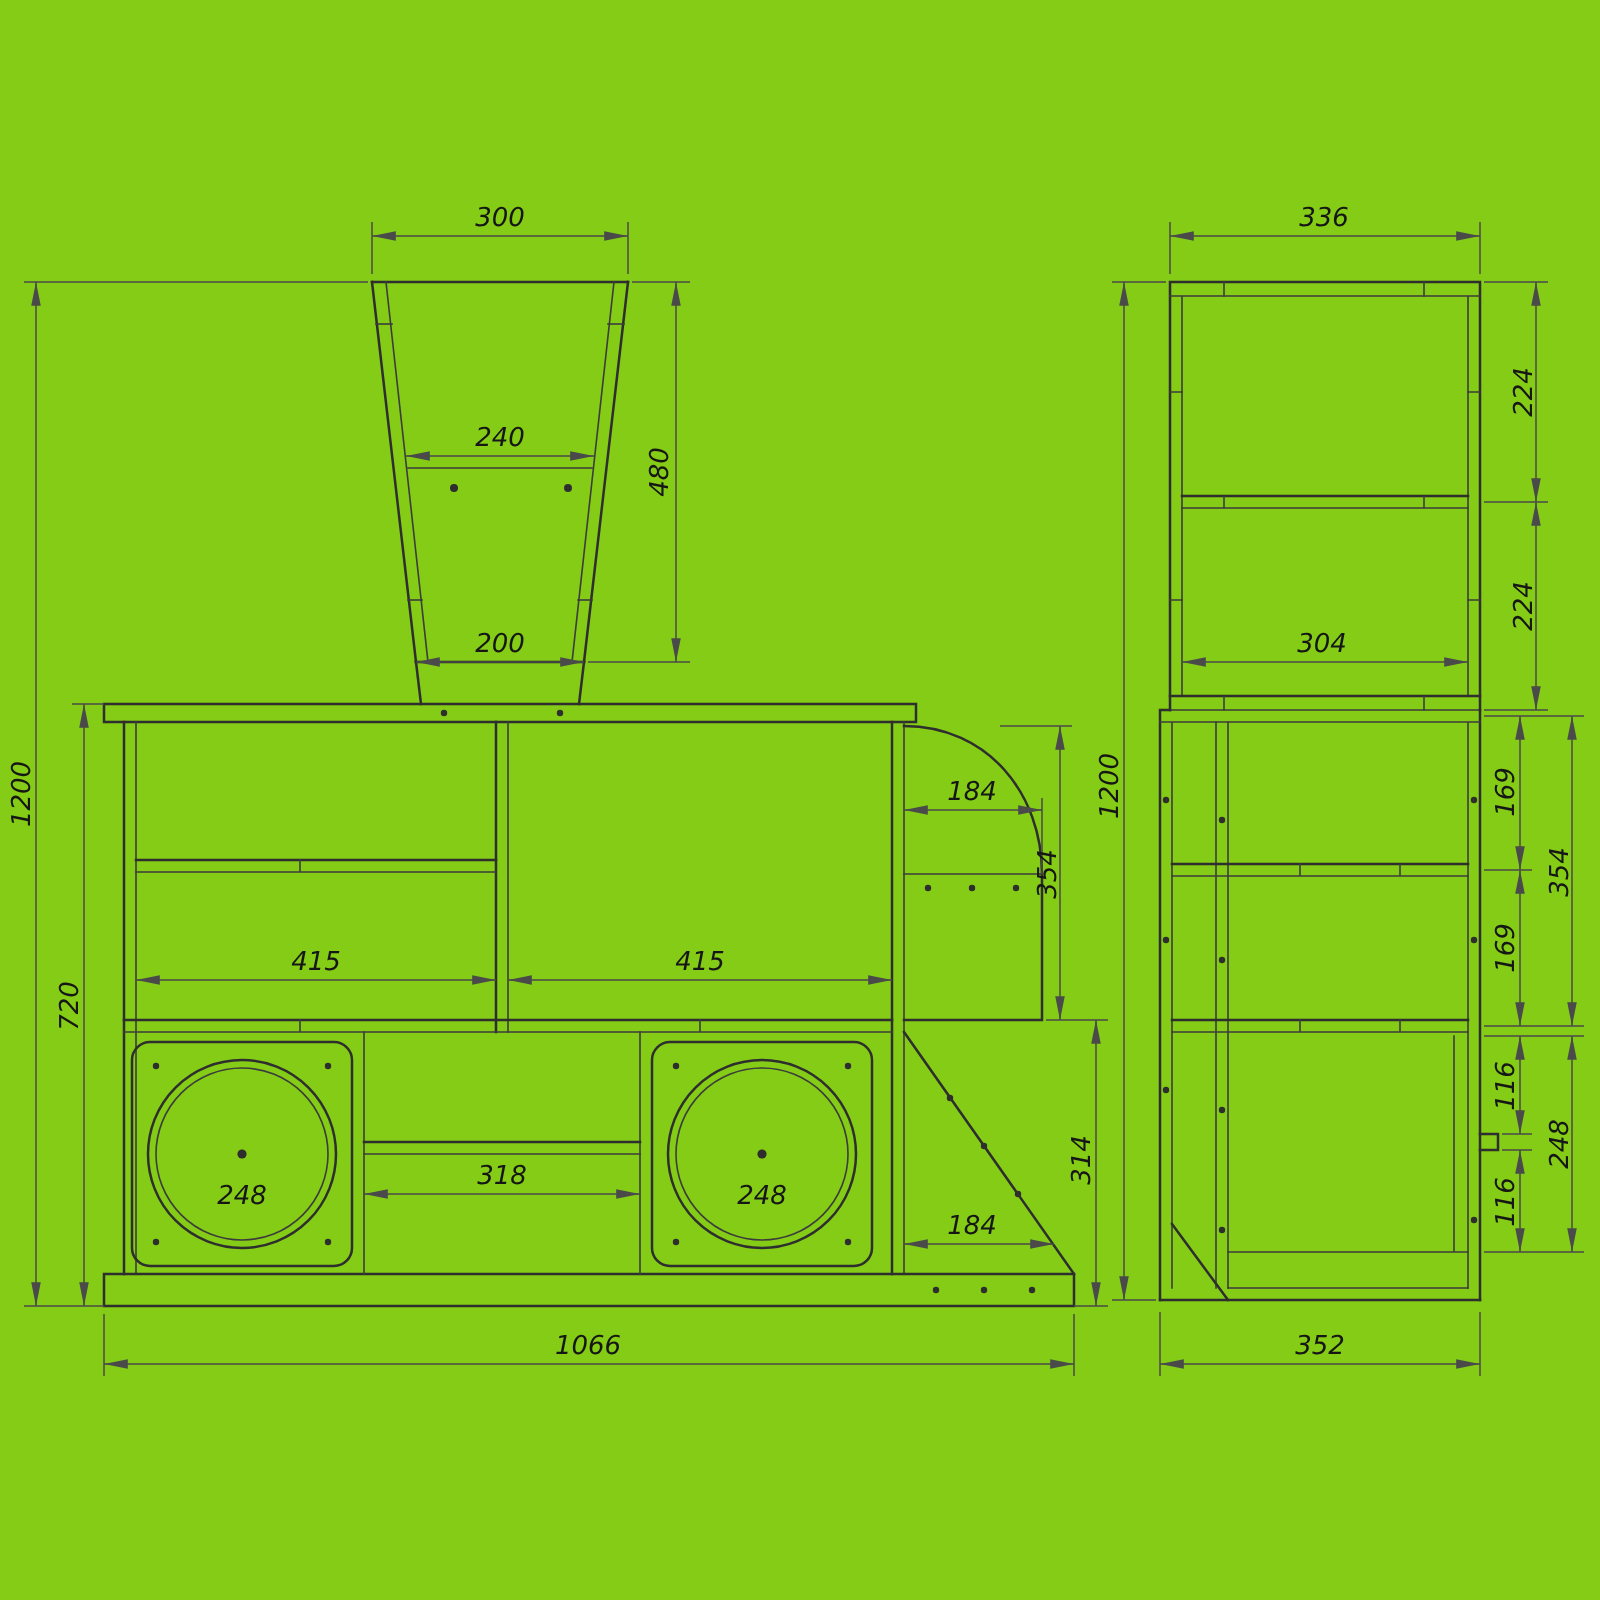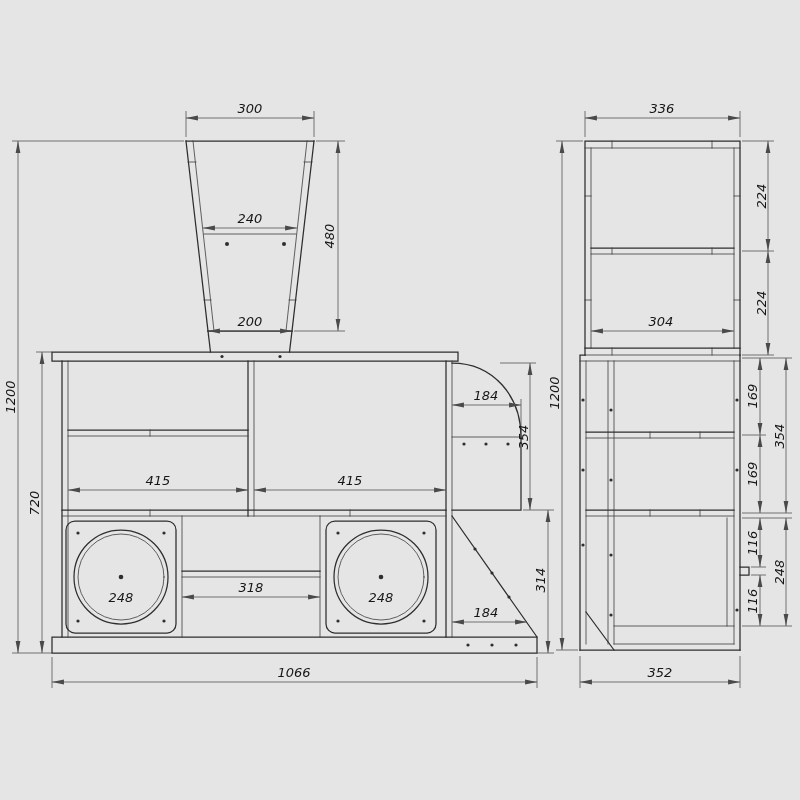--- a/index.html
+++ b/index.html
@@ -1,19 +1,19 @@
 <!DOCTYPE html>
 <html><head>
 <meta charset="utf-8">
 <style>
   html,body{
     margin:0;padding:0;width:800px;height:800px;background:#ffffff;overflow:hidden;
     font-family:"DejaVu Sans",sans-serif;
   }
-  .stage{position:relative;width:800px;height:800px;background:#e5e5e5;}
+  .stage{position:relative;width:800px;height:800px;background:#84cc16;}
   
   .st{stroke:#2e2e2e;stroke-width:1.25;fill:none;stroke-linecap:square;}
   
   .st2{stroke:#3c3c3c;stroke-width:0.8;fill:none;stroke-linecap:square;}
   
   .dim{stroke:#4a4a4a;stroke-width:0.75;fill:none;}
   
   .dt{
     font-family:"DejaVu Sans",sans-serif;
     font-style:italic;

